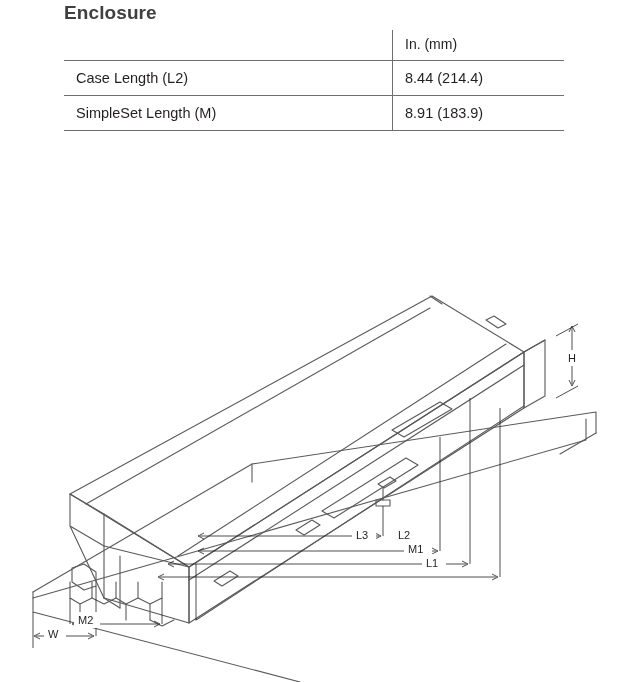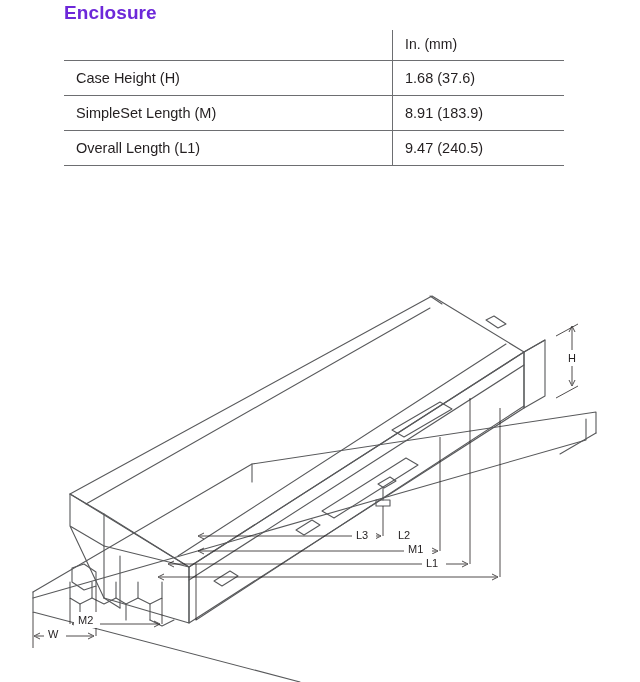--- a/index.html
+++ b/index.html
@@ -16,21 +16,21 @@
     overflow: hidden;
   }
 
   
   .section-title {
     position: absolute;
     left: 64px;
     top: 2px;
     font-size: 19px;
     font-weight: bold;
-    color: #6d28d9;
+    color: #404040;
     letter-spacing: 0.1px;
   }
 
   
   .spec-table {
     position: absolute;
     left: 64px;
     top: 30px;
     width: 500px;
     border-collapse: collapse;
@@ -84,30 +84,26 @@
 
 <div class="section-title">Enclosure</div>
 
 <table class="spec-table">
   <tbody>
     <tr class="header-row">
       <td class="col-label"></td>
       <td class="col-value unit-head">In. (mm)</td>
     </tr>
     <tr>
-      <td class="col-label">Case Height (H)</td>
-      <td class="col-value">1.68 (37.6)</td>
+      <td class="col-label">Case Length (L2)</td>
+      <td class="col-value">8.44 (214.4)</td>
     </tr>
     <tr>
       <td class="col-label">SimpleSet Length (M)</td>
       <td class="col-value">8.91 (183.9)</td>
-    </tr>
-    <tr>
-      <td class="col-label">Overall Length (L1)</td>
-      <td class="col-value">9.47 (240.5)</td>
     </tr>
   </tbody>
 </table>
 
 <div class="drawing">
   <svg width="640" height="414" viewBox="0 0 640 414" xmlns="http://www.w3.org/2000/svg">
     <g fill="none" stroke="#58595b" stroke-width="1.1" stroke-linejoin="round" stroke-linecap="round">
 
       <path d="M22,318 L258,182 L614,140 L586,160 L586,310 L330,392 L22,318 Z" opacity="0"></path>
 

